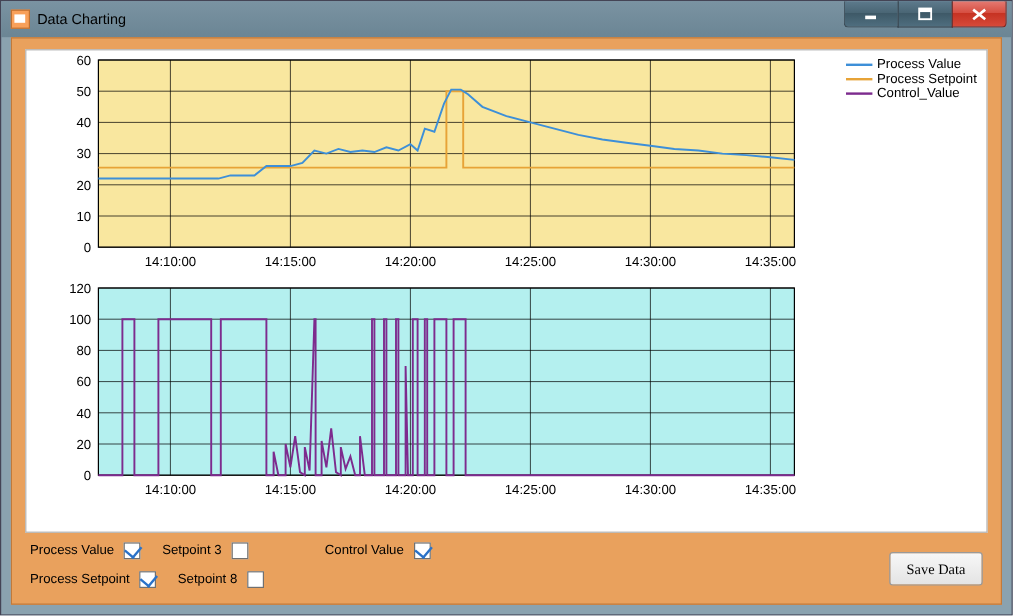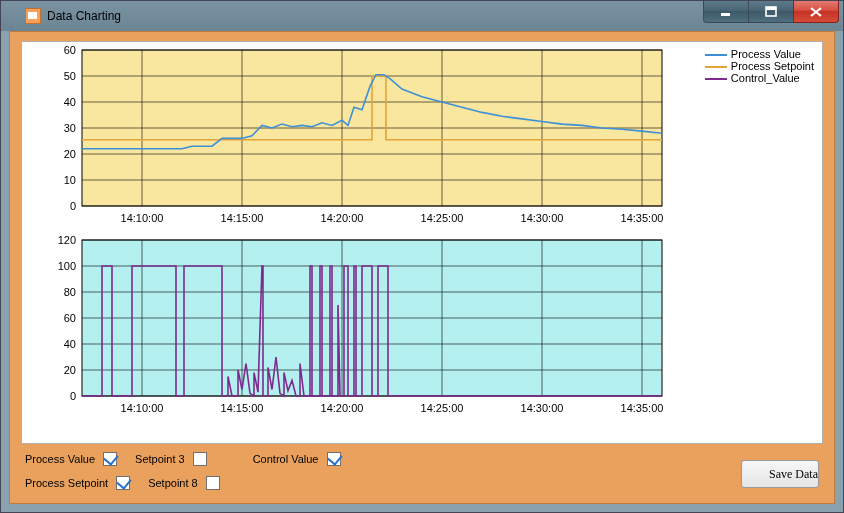--- a/index.html
+++ b/index.html
@@ -1,19 +1,19 @@
 <!DOCTYPE html>
 <html><head>
 <meta charset="utf-8">
 <style>
   * { box-sizing: border-box; margin: 0; padding: 0; }
   html, body { width: 844px; height: 513px; overflow: hidden; font-family: "Segoe UI", Tahoma, sans-serif; font-size: 11px; }
   
   .window { width: 844px; height: 513px; background: #8aa2af; border: 1px solid #445; position: relative; }
-  .titlebar { height: 30px; background: linear-gradient(to bottom, #7a93a2 0%, #6b8594 100%); display:flex; align-items:center; padding: 0 24px; }
+  .titlebar { height: 30px; background: linear-gradient(to bottom, #7a93a2 0%, #6b8594 100%); display:flex; align-items:center; padding: 0 8px; }
   .titlebar .wicon { width:16px; height:16px; margin-right:6px; display:inline-block; background:#f8a05a; border:1px solid #c07030; position:relative; }
   .titlebar .wicon::after { content:""; position:absolute; left:2px; top:3px; width:9px; height:7px; background:#fff; }
   .titlebar .title { color:#000; font-size:12px; }
   .winbtns { position:absolute; right:4px; top:0; display:flex; }
   .winbtn { width:46px; height:22px; border:1px solid #3a4a55; border-top:none; margin-left:-1px; display:flex; align-items:center; justify-content:center; background: linear-gradient(to bottom, #5d7a8c 0%, #4a6675 45%, #3d5866 46%, #4f6e7f 100%); }
   .winbtn.close { background: linear-gradient(to bottom, #e47a72 0%, #d64f42 45%, #c53121 46%, #d64a3a 100%); border-color:#8a2018; border-bottom-right-radius:4px; }
   .winbtn.min { border-bottom-left-radius:4px; }
   .winbtn svg { display:block; }
   
   .client { position:absolute; left:8px; right:8px; top:30px; bottom:8px; background:#e9a15d; box-shadow: inset 0 0 0 1px #c27a3a; }
@@ -23,21 +23,21 @@
   svg.plot { display:block; }
   .axistext { font: 11px "Segoe UI", sans-serif; fill:#000; }
   
   .bottombar { position:absolute; left:12px; right:12px; bottom:4px; height:54px; }
   .row1 { position:absolute; left:4px; top:6px; display:flex; }
   .row2 { position:absolute; left:4px; top:30px; display:flex; }
   .fld { display:flex; align-items:center; margin-right:18px; }
   .fld label { color:#000; margin-right:8px; }
   .cb { width:14px; height:14px; appearance:none; background:#fff; border:1px solid #707070; position:relative; }
   .cb:checked::after { content:""; position:absolute; left:2px; top:-1px; width:8px; height:10px; border-right:2px solid #2a72c8; border-bottom:2px solid #2a72c8; transform: rotate(40deg); }
-  .savebtn { position:absolute; right:4px; top:14px; width:78px; height:28px; background: linear-gradient(to bottom,#f7f7f7,#e4e4e4); border:1px solid #9a9a9a; border-radius:3px; font: 12px "Segoe UI"; text-align: right; }
+  .savebtn { position:absolute; right:4px; top:14px; width:78px; height:28px; background: linear-gradient(to bottom,#f7f7f7,#e4e4e4); border:1px solid #9a9a9a; border-radius:3px; font: 12px "Segoe UI"; }
 </style>
 </head>
 <body>
 
 <div class="window">
   <div class="titlebar">
     <span class="wicon"></span>
     <span class="title">Data Charting</span>
     <div class="winbtns">
       <div class="winbtn min">
@@ -134,21 +134,21 @@
     <div class="bottombar">
       <div class="row1">
         <div class="fld">
             <label>Process Value</label>
             <input type="checkbox" class="cb" id="cb-pv" checked="" style="">
           </div>
         <div class="fld">
             <label>Setpoint 3</label>
             <input type="checkbox" class="cb" id="cb-s1" style="">
           </div>
-        <div class="fld" style="margin-left:28px">
+        <div class="fld" style="margin-left:46px">
             <label>Control Value</label>
             <input type="checkbox" class="cb" id="cb-cv" checked="" style="">
           </div>
       </div>
       <div class="row2">
         <div class="fld">
             <label>Process Setpoint</label>
             <input type="checkbox" class="cb" id="cb-ps" checked="" style="">
           </div>
         <div class="fld">

